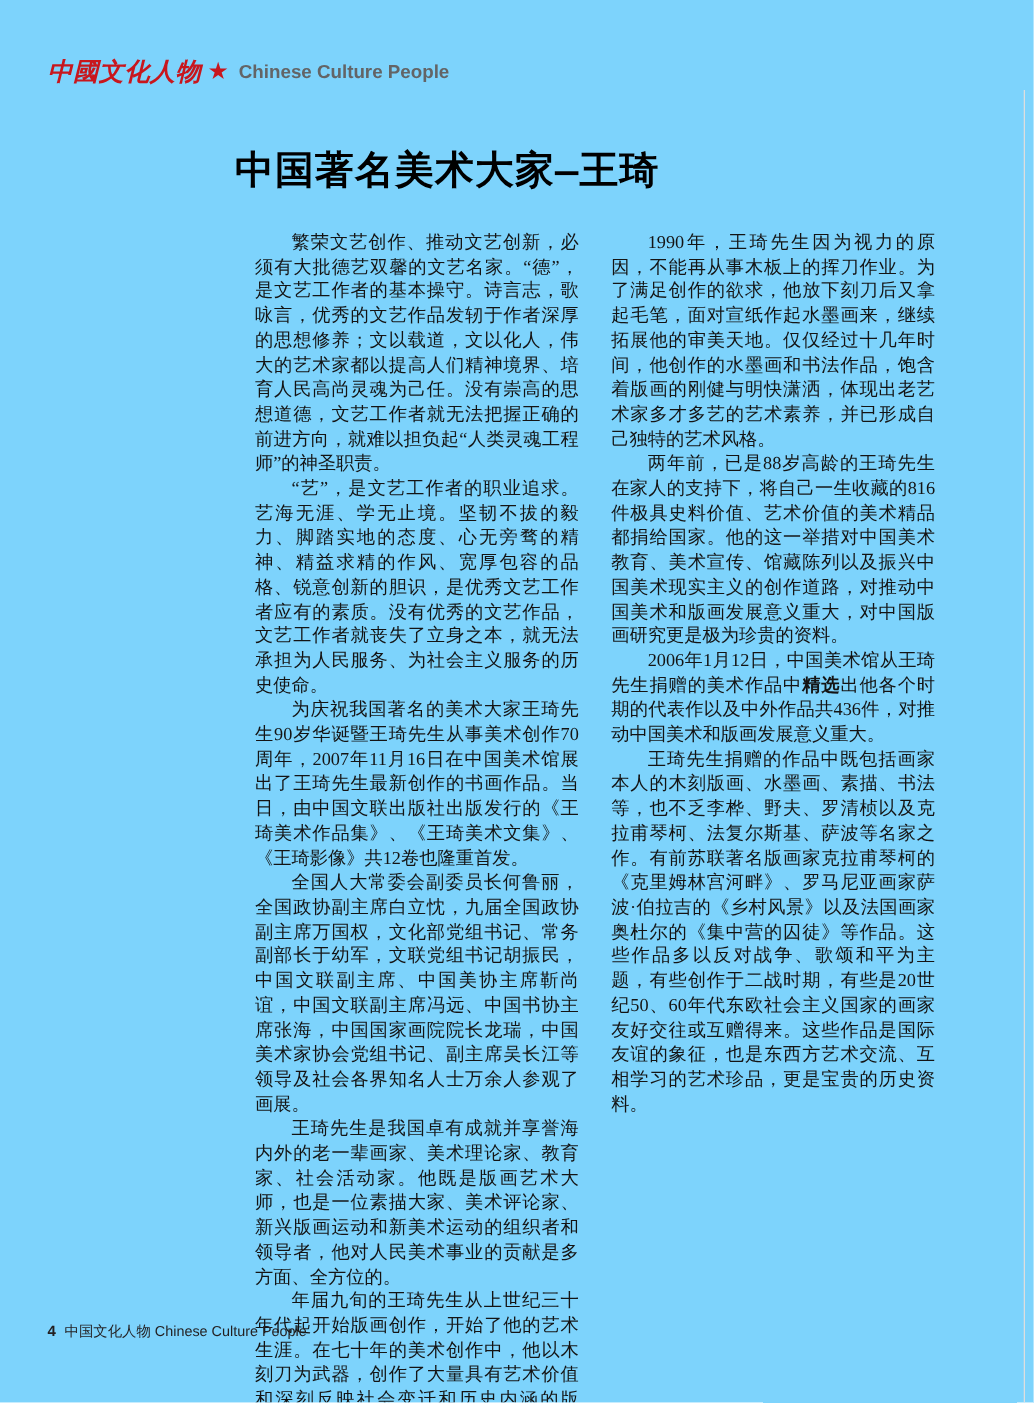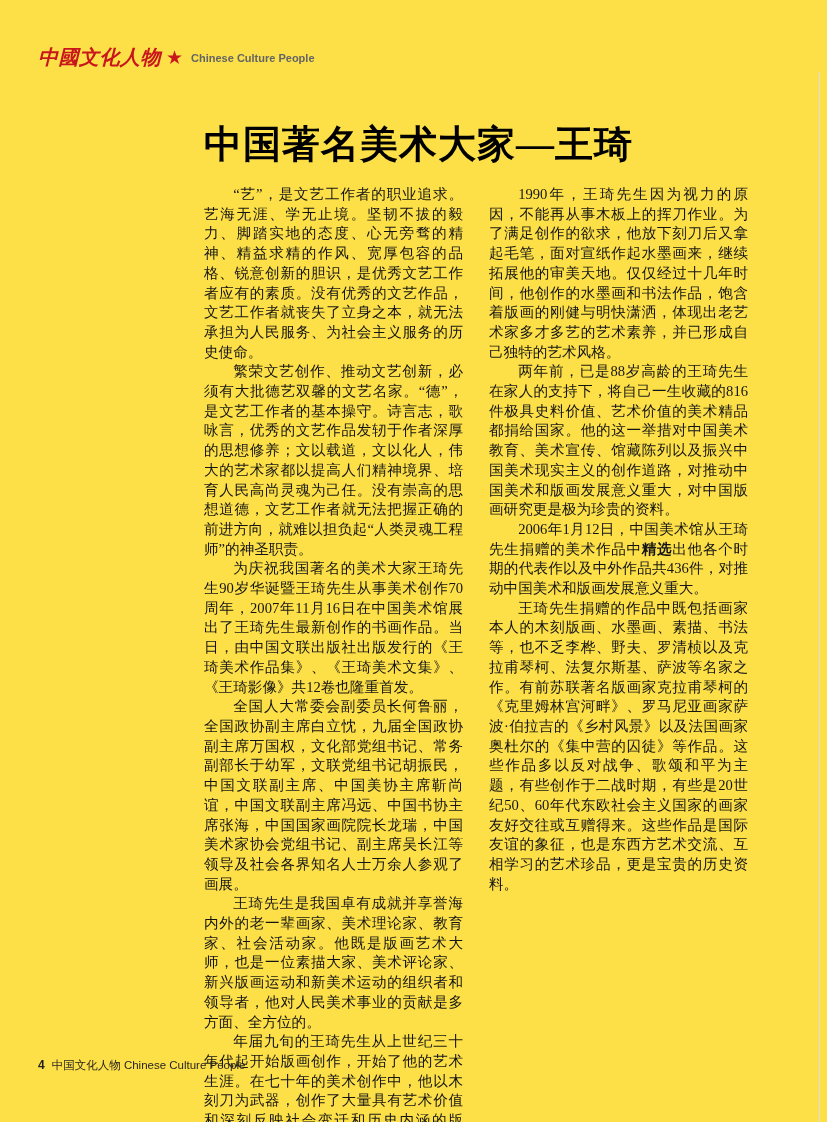--- a/index.html
+++ b/index.html
@@ -1,19 +1,19 @@
 <!DOCTYPE html>
 <html><head>
 <meta charset="utf-8">
 <style>
   html,body { margin:0; padding:0; background:#fff; }
   .page {
     position:relative;
     width:827px; height:1122px;
-    background:#fde047;
+    background:#7dd3fc;
     overflow:hidden;
     font-family:"Liberation Serif","DejaVu Serif",serif;
   }
   
   .header {
     position:absolute; left:38px; top:44px;
     display:flex; align-items:center;
   }
   .logo-cn {
     color:#c8161d;
@@ -25,31 +25,31 @@
   }
   .star {
     color:#c8161d;
     font-size:19px;
     margin-left:5px;
     font-style:normal;
     line-height:1;
   }
   .logo-en {
     color:#636466;
-    font-size:11px;
+    font-size:15px;
     font-weight:bold;
     margin-left:8px;
     font-family:"Liberation Sans","DejaVu Sans",sans-serif;
   }
   
   .title {
-    position:absolute; left:204px; top:94px;
-    font-size:38px; font-weight:700; color:#000;
+    position:absolute; left:188px; top:94px;
+    font-size:31px; font-weight:700; color:#000;
     letter-spacing:1px;
-    font-family:Liberation Serif, serif;
+    font-family:Liberation Mono, monospace;
     white-space:nowrap;
   }
   
   .col {
     position:absolute; top:185px;
     width:259px;
     font-size:14.6px;
     line-height:19.7px;
     text-align:justify;
     color:#141414;
@@ -79,22 +79,22 @@
 
   <div class="header">
     <span class="logo-cn">中國文化人物</span>
     <span class="star">★</span>
     <span class="logo-en">Chinese Culture People</span>
   </div>
 
   <h1 class="title">中国著名美术大家—王琦</h1>
 
   <div class="col col-left">
+    <p>繁荣文艺创作、推动文艺创新，必须有大批德艺双馨的文艺名家。“德”，是文艺工作者的基本操守。诗言志，歌咏言，优秀的文艺作品发轫于作者深厚的思想修养；文以载道，文以化人，伟大的艺术家都以提高人们精神境界、培育人民高尚灵魂为己任。没有崇高的思想道德，文艺工作者就无法把握正确的前进方向，就难以担负起“人类灵魂工程师”的神圣职责。</p>
     <p>“艺”，是文艺工作者的职业追求。艺海无涯、学无止境。坚韧不拔的毅力、脚踏实地的态度、心无旁骛的精神、精益求精的作风、宽厚包容的品格、锐意创新的胆识，是优秀文艺工作者应有的素质。没有优秀的文艺作品，文艺工作者就丧失了立身之本，就无法承担为人民服务、为社会主义服务的历史使命。</p>
-    <p>繁荣文艺创作、推动文艺创新，必须有大批德艺双馨的文艺名家。“德”，是文艺工作者的基本操守。诗言志，歌咏言，优秀的文艺作品发轫于作者深厚的思想修养；文以载道，文以化人，伟大的艺术家都以提高人们精神境界、培育人民高尚灵魂为己任。没有崇高的思想道德，文艺工作者就无法把握正确的前进方向，就难以担负起“人类灵魂工程师”的神圣职责。</p>
     <p>为庆祝我国著名的美术大家王琦先生90岁华诞暨王琦先生从事美术创作70周年，2007年11月16日在中国美术馆展出了王琦先生最新创作的书画作品。当日，由中国文联出版社出版发行的《王琦美术作品集》、《王琦美术文集》、《王琦影像》共12卷也隆重首发。</p>
     <p>全国人大常委会副委员长何鲁丽，全国政协副主席白立忱，九届全国政协副主席万国权，文化部党组书记、常务副部长于幼军，文联党组书记胡振民，中国文联副主席、中国美协主席靳尚谊，中国文联副主席冯远、中国书协主席张海，中国国家画院院长龙瑞，中国美术家协会党组书记、副主席吴长江等领导及社会各界知名人士万余人参观了画展。</p>
     <p>王琦先生是我国卓有成就并享誉海内外的老一辈画家、美术理论家、教育家、社会活动家。他既是版画艺术大师，也是一位素描大家、美术评论家、新兴版画运动和新美术运动的组织者和领导者，他对人民美术事业的贡献是多方面、全方位的。</p>
     <p>年届九旬的王琦先生从上世纪三十年代起开始版画创作，开始了他的艺术生涯。在七十年的美术创作中，他以木刻刀为武器，创作了大量具有艺术价值和深刻反映社会变迁和历史内涵的版画，成为中国版画界公认的领军泰斗。他深入生活，接近时代，创作了大批素描作品，为版画创作积累下广泛的素材。现在虽已90岁高龄，王琦先生仍笔耕不辍，艺术青春犹在。</p>
   </div>
 
   <div class="col col-right">
     <p>1990年，王琦先生因为视力的原因，不能再从事木板上的挥刀作业。为了满足创作的欲求，他放下刻刀后又拿起毛笔，面对宣纸作起水墨画来，继续拓展他的审美天地。仅仅经过十几年时间，他创作的水墨画和书法作品，饱含着版画的刚健与明快潇洒，体现出老艺术家多才多艺的艺术素养，并已形成自己独特的艺术风格。</p>
     <p>两年前，已是88岁高龄的王琦先生在家人的支持下，将自己一生收藏的816件极具史料价值、艺术价值的美术精品都捐给国家。他的这一举措对中国美术教育、美术宣传、馆藏陈列以及振兴中国美术现实主义的创作道路，对推动中国美术和版画发展意义重大，对中国版画研究更是极为珍贵的资料。</p>
     <p><span>2006年1月12日，中国美术馆从王琦先生捐赠的美术作品中</span><b>精选</b><span>出他各个时期的代表作以及中外作品共436件，对推动中国美术和版画发展意义重大。</span></p>

